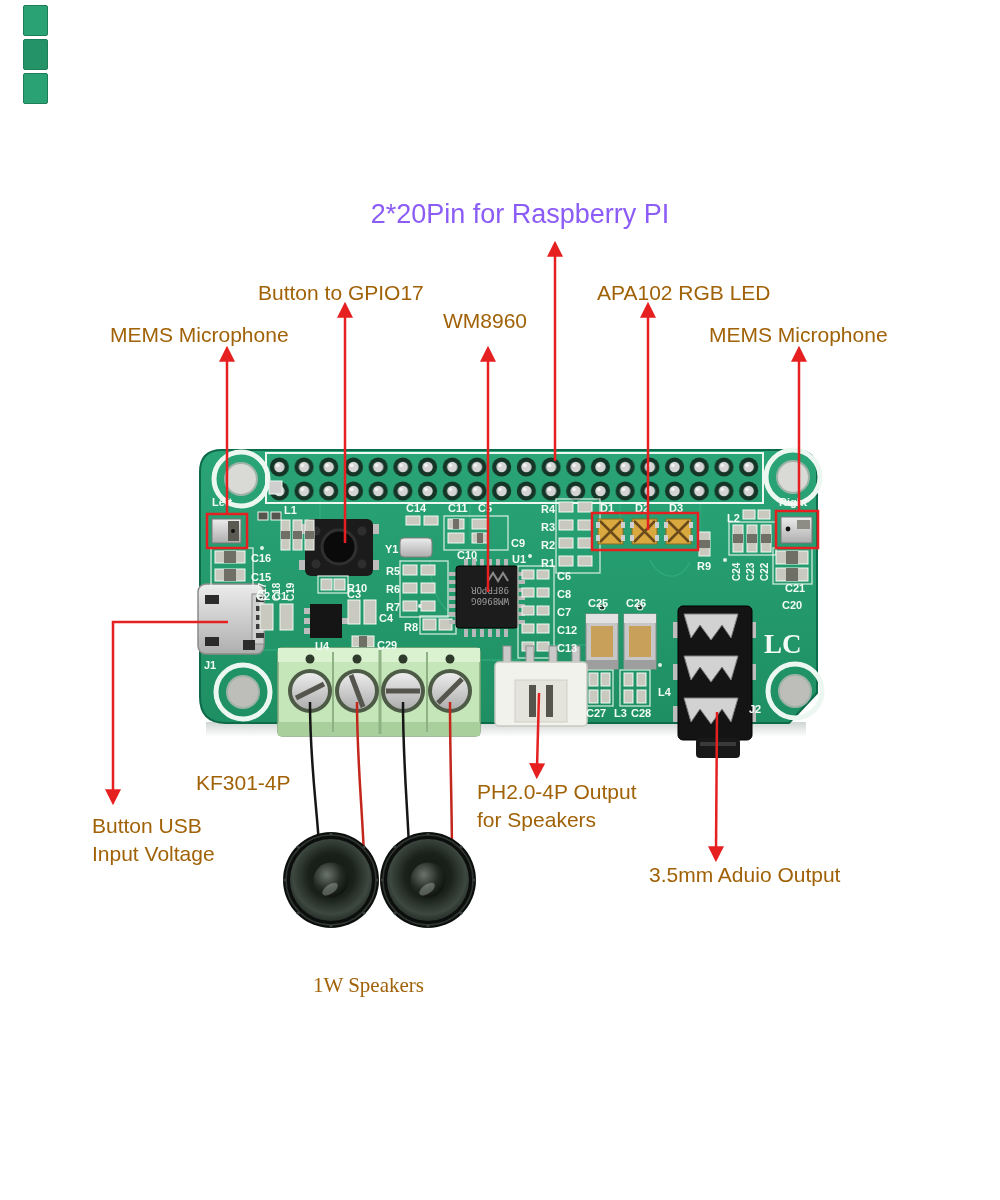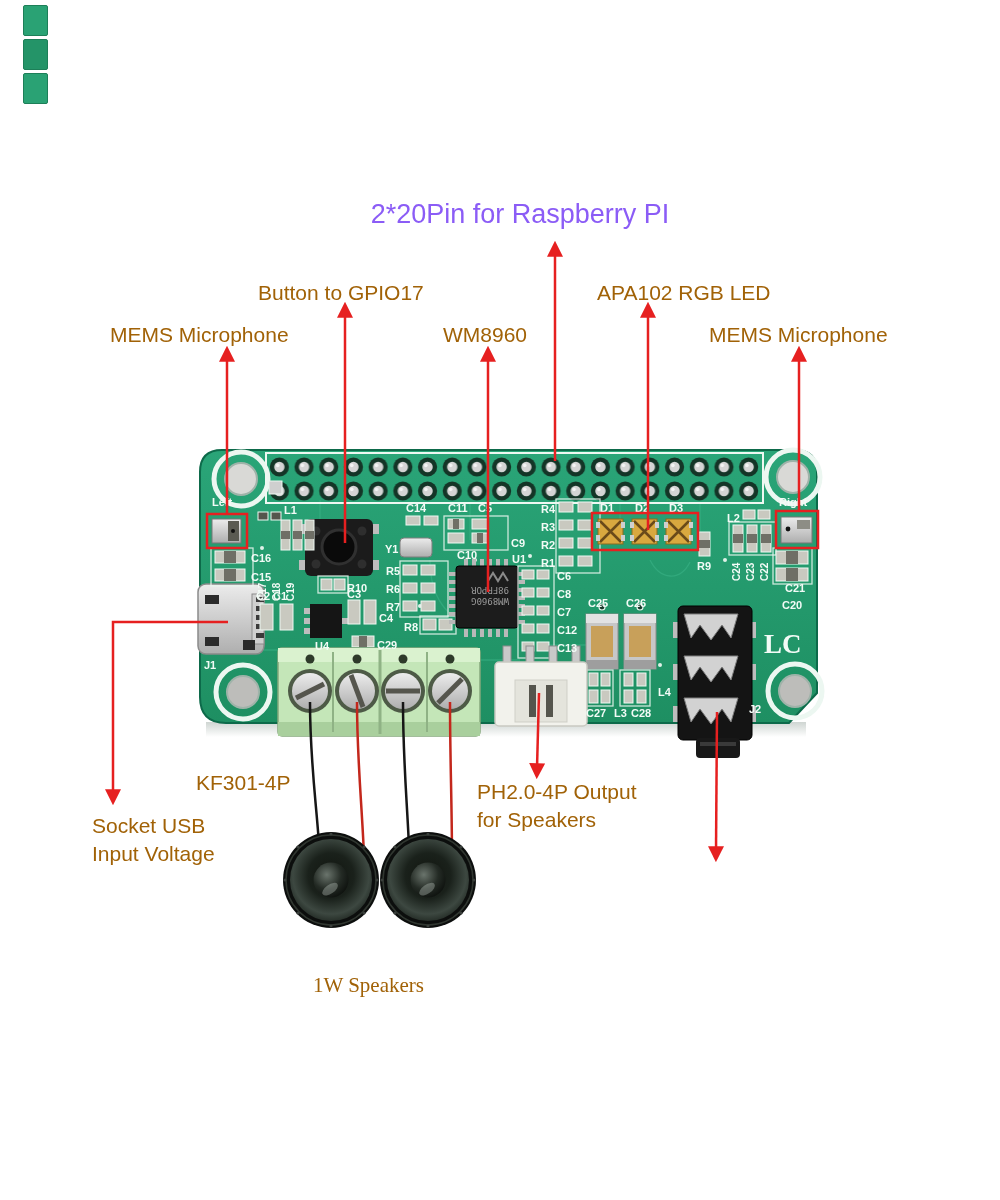--- a/index.html
+++ b/index.html
@@ -529,27 +529,28 @@
       <path class="ann" d="M228 622 H113 V794" marker-end="url(#arw)"></path>
       <line class="ann" x1="539" y1="693" x2="537" y2="768" marker-end="url(#arw)"></line>
       <line class="ann" x1="717" y1="712" x2="716" y2="851" marker-end="url(#arw)"></line>
     </g>
   </svg>
 
   <div class="title">2*20Pin for Raspberry PI</div>
   <div class="lab" style="left:258px;top:280px;">Button to GPIO17</div>
   <div class="lab" style="left:597px;top:280px;">APA102 RGB LED</div>
   <div class="lab" style="left:110px;top:322px;">MEMS Microphone</div>
-  <div class="lab" style="left:443px;top:322px;">WM8960</div>
+  <div class="lab" style="left:443px;top:308px;">WM8960</div>
   <div class="lab" style="left:709px;top:322px;">MEMS Microphone</div>
   <div class="lab" style="left:196px;top:742px;margin-top:28px;">KF301-4P</div>
   <div class="lab two" style="left:92px;top:812px;line-height:28px;">
-    <span>Socket USB</span>
+    <span>Button USB</span>
     <span>Input Voltage</span>
   </div>
   <div class="lab two" style="left:477px;top:778px;line-height:28px;">
     <span>PH2.0-4P Output</span>
     <span>for Speakers</span>
   </div>
+  <div class="lab" style="left:649px;top:862px;">3.5mm Aduio Output</div>
   <div class="lab" style="left:313px;top:972px;font-family:Liberation Serif, serif;">1W Speakers</div>
 
 
 </div>
 
 </body></html>

